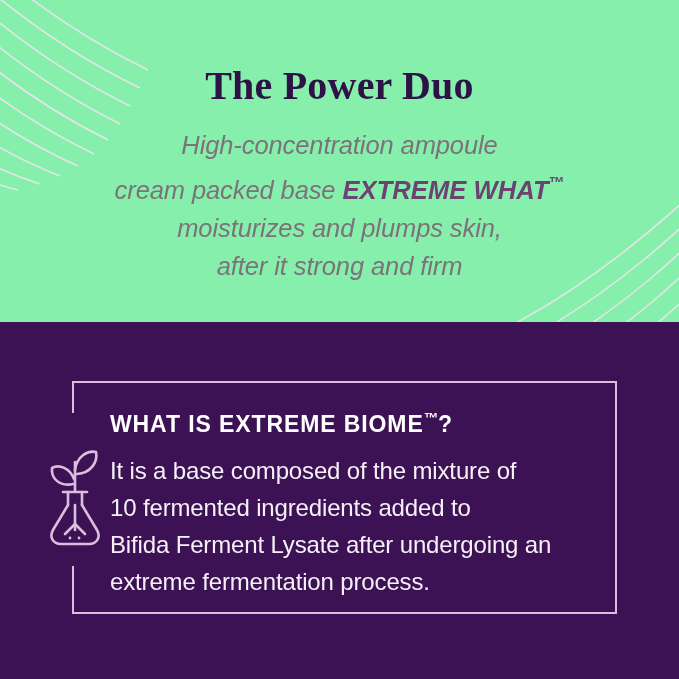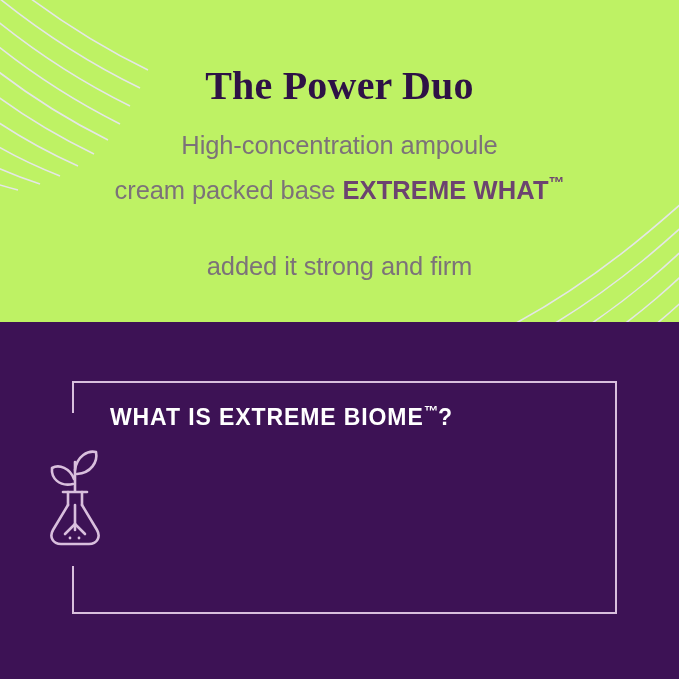--- a/index.html
+++ b/index.html
@@ -20,21 +20,21 @@
     overflow: hidden;
   }
 
   
   .top-section {
     position: absolute;
     left: 0;
     top: 0;
     width: 679px;
     height: 322px;
-    background: #bef264;
+    background: #86efac;
     overflow: hidden;
   }
   .feather {
     position: absolute;
     pointer-events: none;
   }
   .feather-tl {
     left: -118px;
     top: -126px;
     width: 300px;
@@ -66,20 +66,21 @@
   }
   .subtitle {
     margin: 0;
     padding-top: 16px;
     font-family: "Liberation Sans", sans-serif;
     font-weight: 300;
     font-size: 25.5px;
     line-height: 38px;
     color: #7c7279;
     letter-spacing: -0.1px;
+    font-style: italic;
   }
   .subtitle .brand {
     font-weight: 700;
     color: #6c4370;
     letter-spacing: 0.1px;
   }
   .subtitle .tm {
     font-size: 0.62em;
     vertical-align: 0.68em;
     letter-spacing: 0;
@@ -126,21 +127,21 @@
     position: absolute;
     left: 38px;
     top: 18px;
     right: 20px;
   }
   .box-heading {
     margin: 0;
     font-family: "Liberation Sans", sans-serif;
     font-weight: 700;
     font-size: 23px;
-    line-height: 24px;
+    line-height: 38px;
     letter-spacing: 0.9px;
     color: #ffffff;
   }
   .box-heading .tm {
     font-size: 0.62em;
     vertical-align: 0.66em;
     letter-spacing: 0;
   }
   .box-body {
     margin: 0;
@@ -190,22 +191,22 @@
         <path d="M314 218 C 290 264, 242 296, 164 316"></path>
         <path d="M316 252 C 298 290, 256 310, 186 320"></path>
       </g>
     </svg>
 
     <div class="top-content">
       <h1 class="page-title">The Power Duo</h1>
       <p class="subtitle">
         <span>High-concentration ampoule</span><br>
         <span>cream packed base </span><span class="brand"><span>EXTREME WHAT</span><span class="tm">™</span></span><br>
-        <br>
-        <span>added it strong and firm</span>
+        <span>moisturizes and plumps skin,</span><br>
+        <span>after it strong and firm</span>
       </p>
     </div>
   </div>
 
   <div class="bottom-section">
 
     <div class="info-box">
       <div class="bx-top"></div>
       <div class="bx-bottom"></div>
       <div class="bx-right"></div>
@@ -232,17 +233,23 @@
           <path d="M31 76 L21 86"></path>
           <path d="M31 76 L41 86"></path>
 
           <circle cx="26" cy="90" r="1.4" fill="#d9bfdd" stroke="none"></circle>
           <circle cx="35" cy="90" r="1.4" fill="#d9bfdd" stroke="none"></circle>
         </g>
       </svg>
 
       <div class="box-text">
         <h2 class="box-heading"><span>WHAT IS EXTREME BIOME</span><span class="tm">™</span><span>?</span></h2>
+        <p class="box-body">
+          <span>It is a base composed of the mixture of</span><br>
+          <span>10 fermented ingredients added to</span><br>
+          <span>Bifida Ferment Lysate after undergoing an</span><br>
+          <span>extreme fermentation process.</span>
+        </p>
       </div>
     </div>
   </div>
 
 </div>
 
 </body></html>

